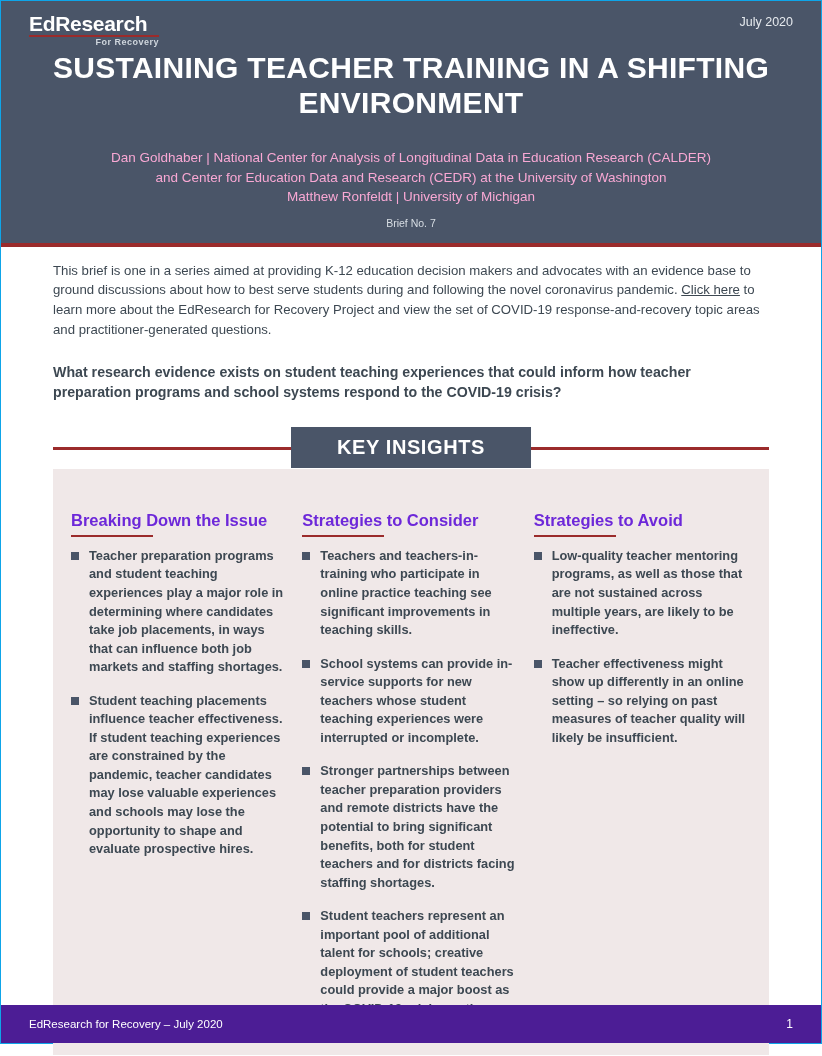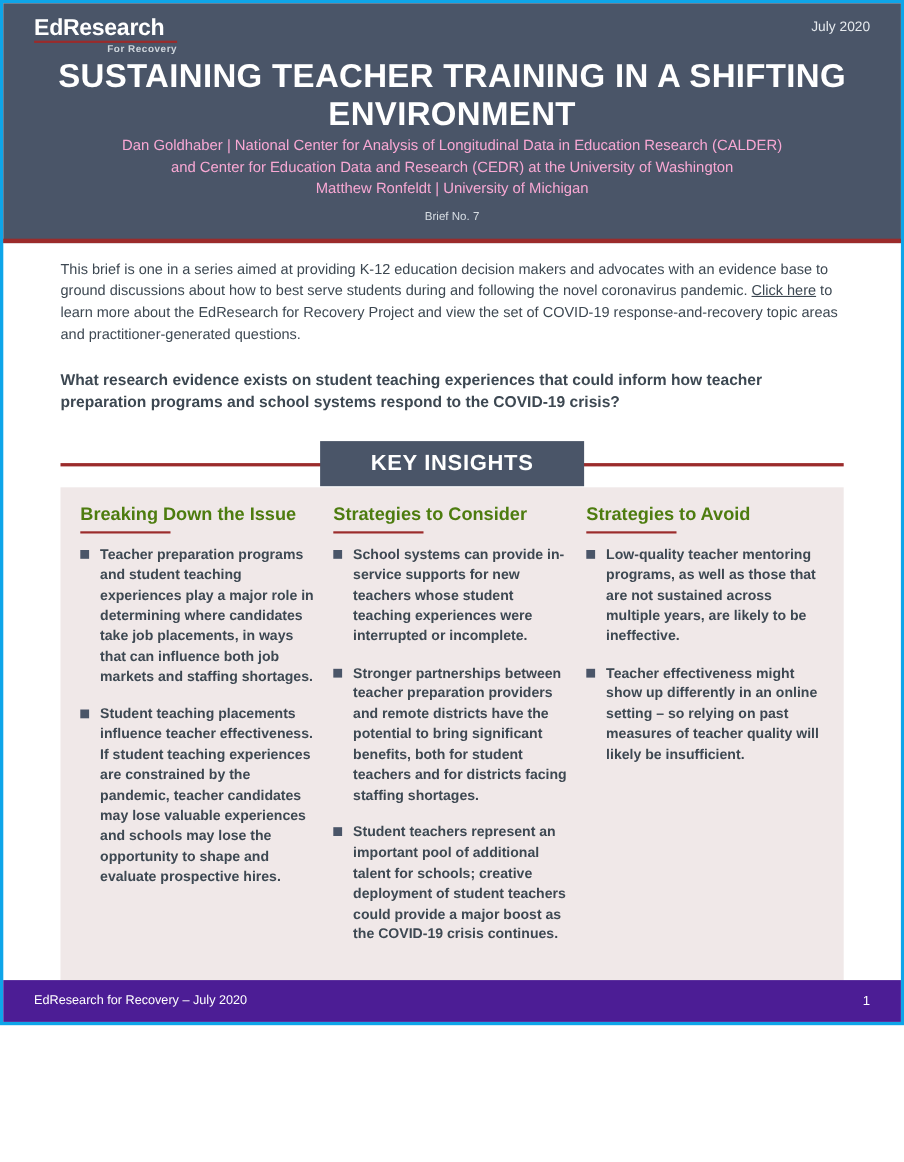--- a/index.html
+++ b/index.html
@@ -10,25 +10,25 @@
   body {
     width: 822px;
     height: 1056px;
     font-family: "Liberation Sans", sans-serif;
     color: #3d4852;
     overflow: hidden;
     position: relative;
   }
   .page {
     width: 822px;
-    height: 932px;
+    height: 1044px;
     position: relative;
     background: #ffffff;
     box-sizing: border-box;
-    border: 3px solid #0ea5e9;
+    border: 1px solid #0ea5e9;
   }
 
   
   .header {
     background: #4a5568;
     color: #ffffff;
     padding: 10px 28px 14px 28px;
     position: relative;
     border-bottom: 4px solid #9b2b2b;
   }
@@ -66,21 +66,21 @@
     font-size: 12.5px;
     color: #e6eaee;
     padding-top: 4px;
   }
   .doc-title {
     text-align: center;
     font-size: 30px;
     font-weight: bold;
     letter-spacing: 0.3px;
     line-height: 1.15;
-    margin: 6px 0 0 0;
+    margin: 6px 0 28px 0;
     color: #ffffff;
   }
   .authors {
     text-align: center;
     font-size: 13.5px;
     line-height: 1.45;
     color: #f9a8d4;
   }
   .authors .line {
     display: block;
@@ -150,23 +150,24 @@
     gap: 14px;
     box-sizing: border-box;
   }
   .col {
     flex: 1;
     min-width: 0;
   }
   .col-title {
     font-size: 16.5px;
     font-weight: bold;
-    color: #4d7c0f;
+    color: #6d28d9;
     margin-bottom: 4px;
     line-height: 1.2;
+    margin-top: 26px;
   }
   .col-underline {
     height: 2px;
     background: #9b2b2b;
     width: 82px;
     margin-bottom: 10px;
   }
   ul.bullets {
     list-style: none;
     margin: 0;
@@ -256,20 +257,21 @@
       <ul class="bullets">
         <li>Teacher preparation programs and student teaching experiences play a major role in determining where candidates take job placements, in ways that can influence both job markets and staffing shortages.</li>
         <li>Student teaching placements influence teacher effectiveness. If student teaching experiences are constrained by the pandemic, teacher candidates may lose valuable experiences and schools may lose the opportunity to shape and evaluate prospective hires.</li>
       </ul>
     </div>
 
     <div class="col">
       <div class="col-title">Strategies to Consider</div>
       <div class="col-underline"></div>
       <ul class="bullets">
+        <li>Teachers and teachers-in-training who participate in online practice teaching see significant improvements in teaching skills.</li>
         <li>School systems can provide in-service supports for new teachers whose student teaching experiences were interrupted or incomplete.</li>
         <li>Stronger partnerships between teacher preparation providers and remote districts have the potential to bring significant benefits, both for student teachers and for districts facing staffing shortages.</li>
         <li>Student teachers represent an important pool of additional talent for schools; creative deployment of student teachers could provide a major boost as the COVID-19 crisis continues.</li>
       </ul>
     </div>
 
     <div class="col">
       <div class="col-title">Strategies to Avoid</div>
       <div class="col-underline"></div>
       <ul class="bullets">

